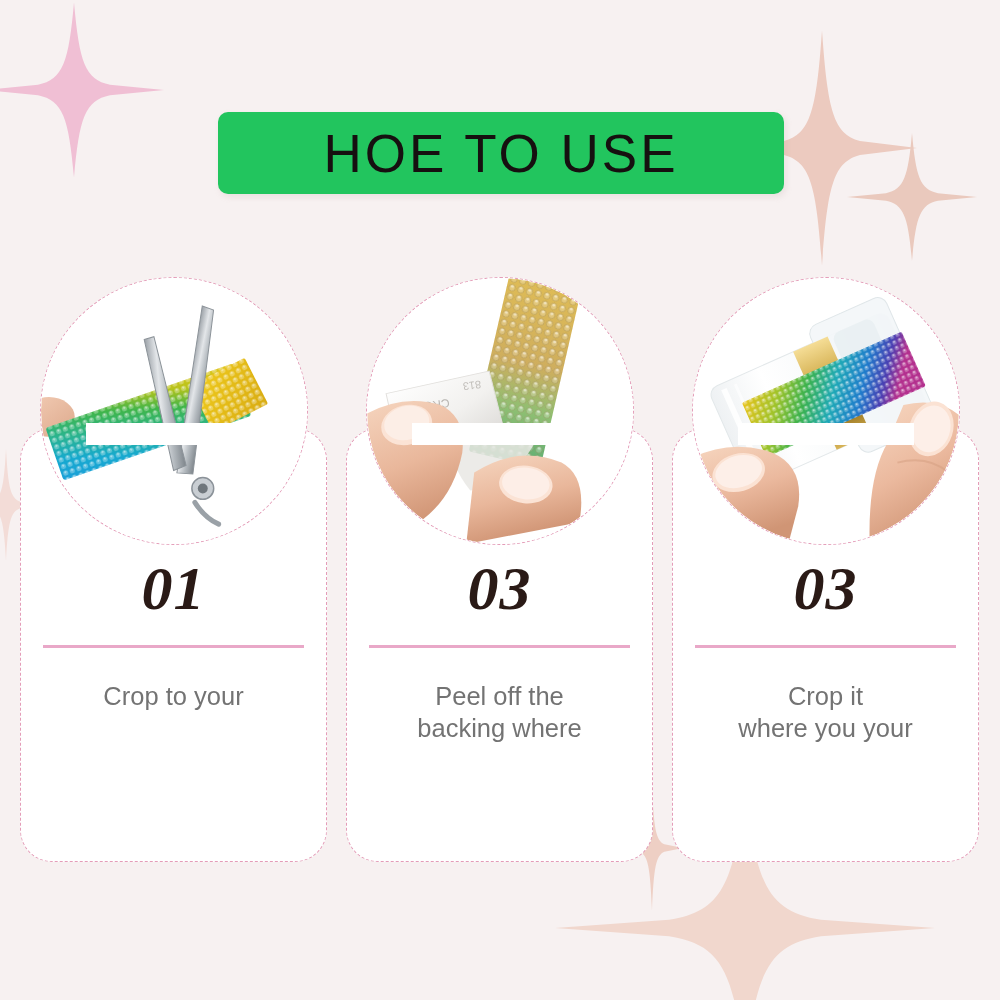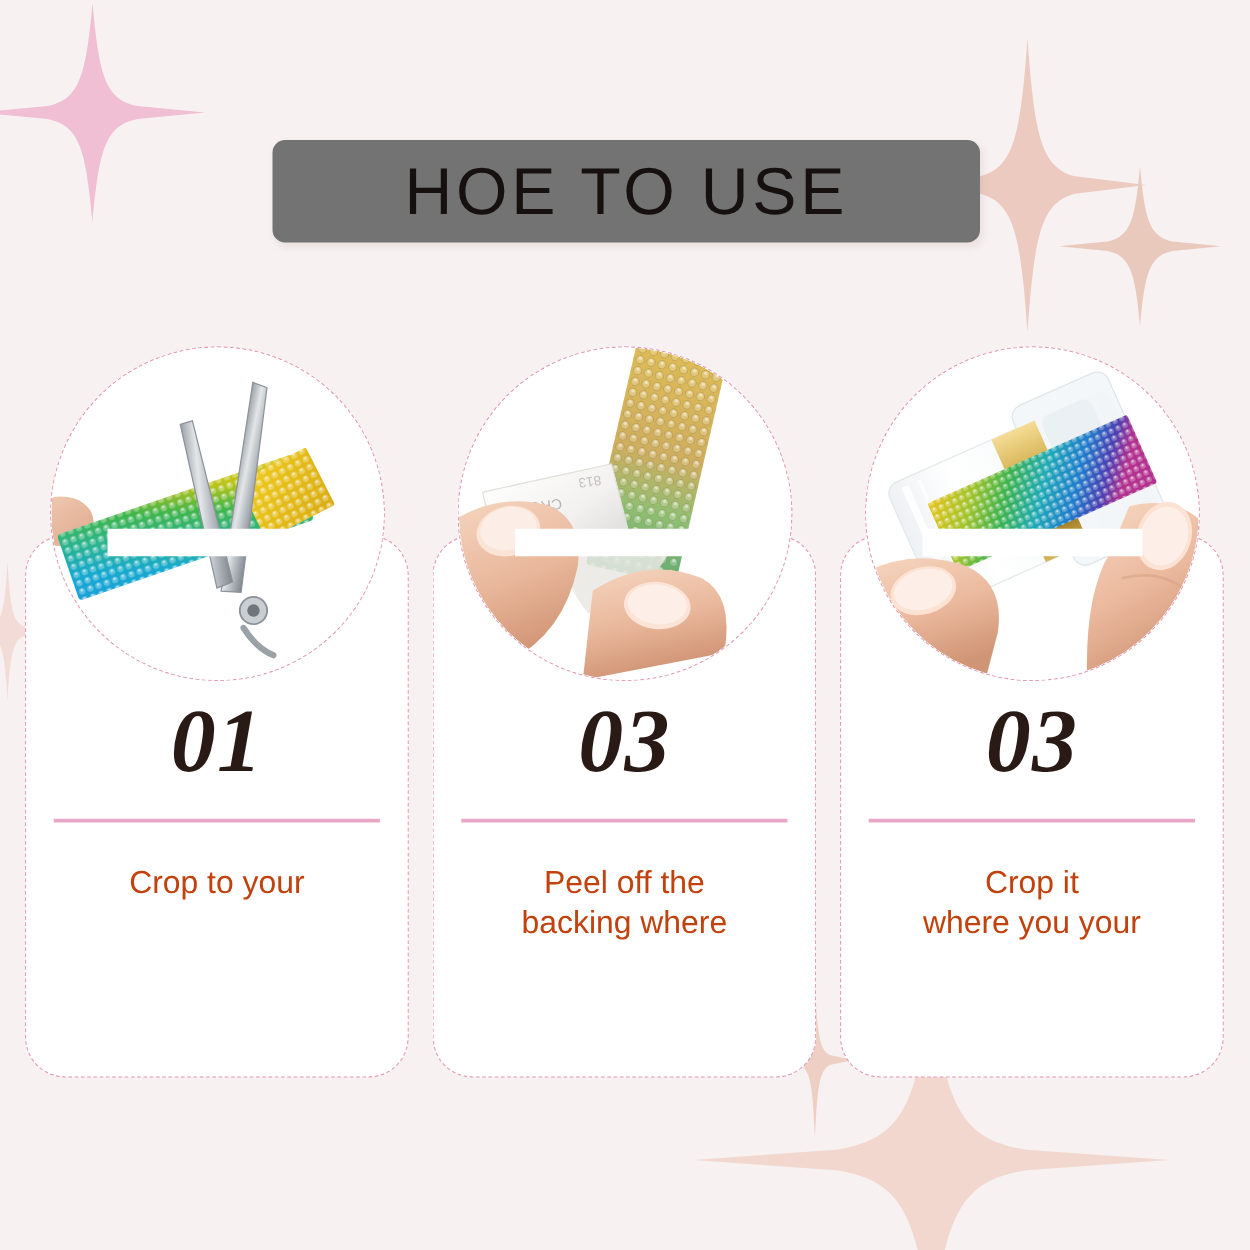--- a/index.html
+++ b/index.html
@@ -21,21 +21,21 @@
     position:absolute;
     transform:translate(-50%,-50%);
   }
   .sparkle svg{ display:block; width:100%; height:100%; }
 
   
   .title-banner{
     position:absolute;
     left:218px; top:112px;
     width:566px; height:82px;
-    background:#737373;
+    background:#22c55e;
     border-radius:10px;
     display:flex;
     align-items:center;
     justify-content:center;
     z-index:3;
     box-shadow:2px 3px 6px rgba(180,150,150,.18);
   }
   .title-banner .title-text{
     font-family:"Liberation Sans", sans-serif;
     font-size:53px;
@@ -106,37 +106,37 @@
     position:absolute;
     left:0; right:0;
     top:128px;
     text-align:center;
     z-index:5;
   }
   .step-number{
     font-family:"Liberation Serif", serif;
     font-style:italic;
     font-weight:700;
-    font-size:72px;
+    font-size:62px;
     color:#2a1a16;
     line-height:1;
     letter-spacing:1px;
   }
   .divider{
     margin:26px 22px 0 22px;
     height:2.5px;
     background:#e9a8c8;
   }
   .step-caption{
     margin-top:32px;
     padding:0 18px;
     font-family:"Liberation Sans", sans-serif;
     font-size:25.5px;
     line-height:1.28;
-    color:#c2410c;
+    color:#737373;
     font-weight:400;
   }
 </style>
 </head>
 <body>
 
 <div class="sparkle-layer">
 
   <div class="sparkle" style="left:74px; top:90px; width:180px; height:175px;">
     <svg viewBox="0 0 100 100" preserveAspectRatio="none">

